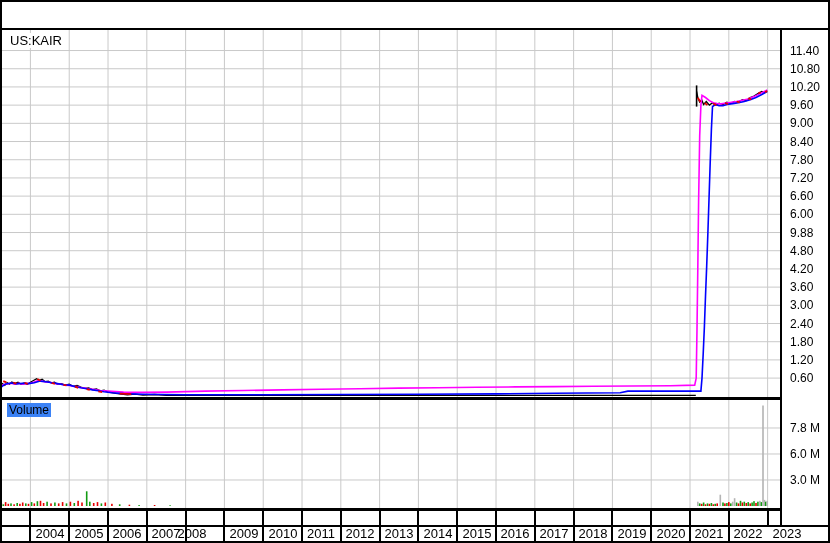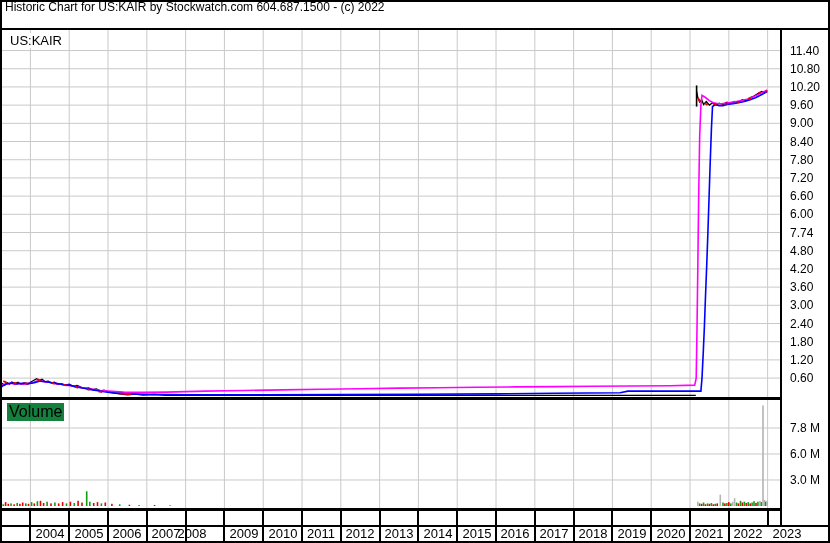--- a/index.html
+++ b/index.html
@@ -1,39 +1,38 @@
 <!DOCTYPE html>
 <html><head>
 <meta charset="utf-8">
 <style>
   html,body{margin:0;padding:0;background:#fff}
   #root{position:relative;width:830px;height:543px;background:#fff;
         font-family:"Liberation Sans",sans-serif;color:#000;overflow:hidden}
   .hl{white-space:pre;font-size:12px;line-height:13px;padding-left:5px}
   #hdr{position:absolute;left:0;top:1px;width:826px}
   #symLbl{position:absolute;left:8px;top:33px;font-size:13px;z-index:6;background:#fff;padding:0 2px}
-  #volLbl{position:absolute;left:7px;top:403px;font-size:16px;z-index:6;background:#15803d;padding:0 2px}
+  #volLbl{position:absolute;left:7px;top:403px;font-size:12px;z-index:6;background:#3b82f6;padding:0 2px}
   svg{position:absolute;left:0}
   #priceSvg{top:30px}
   #volSvg{top:399px}
   #priceAxis{position:absolute;left:783px;top:30px;width:46px;height:369px}
   #volAxis{position:absolute;left:783px;top:399px;width:46px;height:110px}
   #xAxis{position:absolute;left:0;top:509px;width:830px;height:34px;z-index:6}
   .axlbl{position:absolute;left:7px;font-size:12px;line-height:16px;white-space:pre}
   .yr{position:absolute;top:18px;font-size:13px;line-height:14px;transform:translateX(-50%);white-space:pre}
   .vsep{position:absolute;width:2px;background:#000}
   .bline{position:absolute;background:#000;z-index:5}
 </style>
 </head>
 <body>
 
 <div id="root">
 
   <div id="hdr">
-    <div class="hl">Historic Chart for US:KAIR by Stockwatch.com 604.687.1500 - (c) 2022</div>
   </div>
 
   <svg id="priceSvg" width="781" height="369" viewBox="0 0 781 369">
       <g>
         <line x1="0" y1="20.53800000000001" x2="781" y2="20.53800000000001" stroke="#c9c9c9" stroke-width="1"></line>
         <line x1="0" y1="38.73599999999999" x2="781" y2="38.73599999999999" stroke="#c9c9c9" stroke-width="1"></line>
         <line x1="0" y1="56.934000000000026" x2="781" y2="56.934000000000026" stroke="#c9c9c9" stroke-width="1"></line>
         <line x1="0" y1="75.13200000000006" x2="781" y2="75.13200000000006" stroke="#c9c9c9" stroke-width="1"></line>
         <line x1="0" y1="93.33000000000004" x2="781" y2="93.33000000000004" stroke="#c9c9c9" stroke-width="1"></line>
         <line x1="0" y1="111.52800000000002" x2="781" y2="111.52800000000002" stroke="#c9c9c9" stroke-width="1"></line>
@@ -219,21 +218,21 @@
       <div class="axlbl" style="top: 13px; text-align: center;">11.40</div>
       <div class="axlbl" style="top: 31px;">10.80</div>
       <div class="axlbl" style="top: 49px;">10.20</div>
       <div class="axlbl" style="top: 67px;">9.60</div>
       <div class="axlbl" style="top: 85px;">9.00</div>
       <div class="axlbl" style="top: 104px;">8.40</div>
       <div class="axlbl" style="top: 122px;">7.80</div>
       <div class="axlbl" style="top: 140px;">7.20</div>
       <div class="axlbl" style="top: 158px;">6.60</div>
       <div class="axlbl" style="top: 176px;">6.00</div>
-      <div class="axlbl" style="top: 195px;">7.74</div>
+      <div class="axlbl" style="top: 195px;">9.88</div>
       <div class="axlbl" style="top: 213px;">4.80</div>
       <div class="axlbl" style="top: 231px;">4.20</div>
       <div class="axlbl" style="top: 249px;">3.60</div>
       <div class="axlbl" style="top: 267px;">3.00</div>
       <div class="axlbl" style="top: 286px;">2.40</div>
       <div class="axlbl" style="top: 304px;">1.80</div>
       <div class="axlbl" style="top: 322px;">1.20</div>
       <div class="axlbl" style="top: 340px;">0.60</div>
     </div>
   <div id="volAxis">

